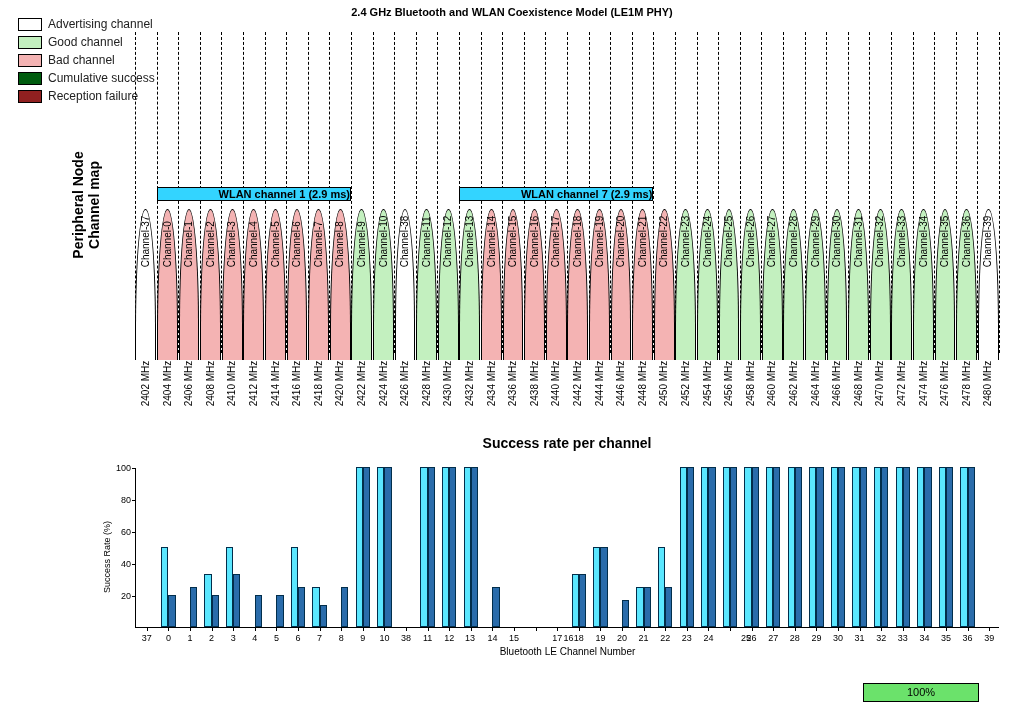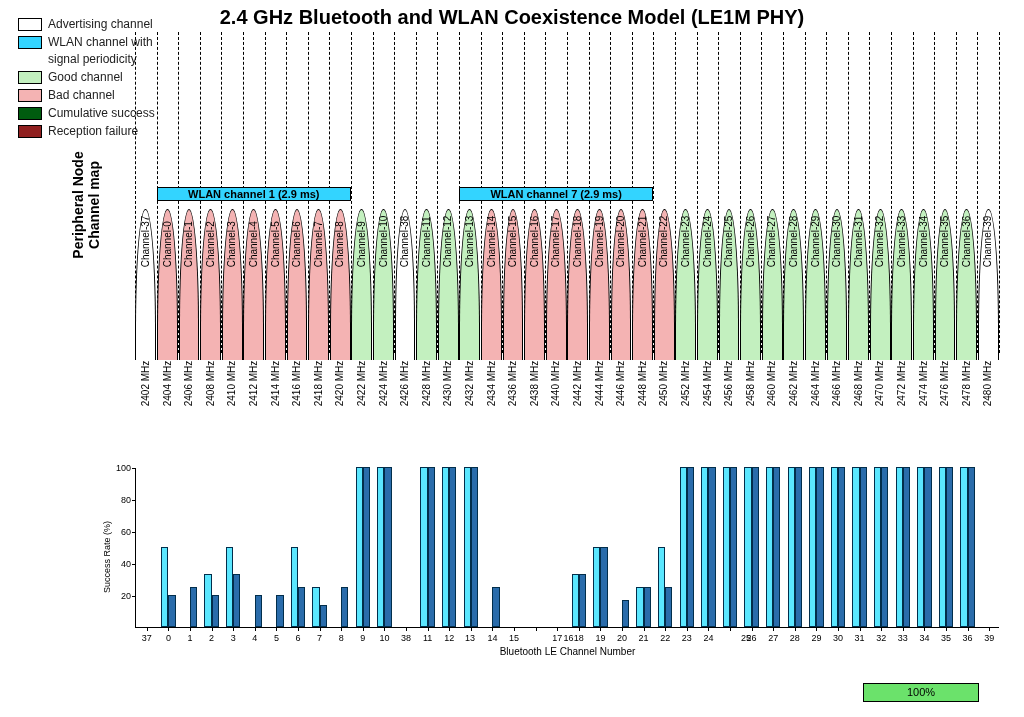--- a/index.html
+++ b/index.html
@@ -17,21 +17,21 @@
     width: 1024px;
     height: 717px;
   }
   .title {
     position: absolute;
     top: 6px;
     left: 0;
     right: 0;
     text-align: center;
     font-weight: bold;
-    font-size: 20px;
+    font-size: 11px;
   }
   
   .legend {
     position: absolute;
     top: 16px;
     left: 18px;
     font-size: 12px;
     line-height: 17px;
     color: #222;
   }
@@ -135,21 +135,21 @@
   
   .wlan-bar {
     position: absolute;
     top: 155px;
     height: 14px;
     background: #33d4ff;
     border: 1px solid #000;
     box-sizing: border-box;
     font-size: 11px;
     font-weight: bold;
-    text-align: center;
+    text-align: right;
     line-height: 12px;
     color: #000;
   }
   
   .cm-ylabel {
     position: absolute;
     top: 280px;
     left: 70px;
     transform: rotate(-90deg);
     transform-origin: left top;
@@ -292,25 +292,20 @@
 <body>
 
 <div class="root">
 
   <div class="title">2.4 GHz Bluetooth and WLAN Coexistence Model (LE1M PHY)</div>
 
   <div class="legend">
     <div class="legend-row">
       <div class="legend-swatch adv-swatch"></div>
       <div class="legend-text">Advertising channel</div>
-    </div>
-    <div class="legend-row">
-      <div class="legend-swatch wlan-swatch"></div>
-      <div class="legend-text">WLAN channel with
-signal periodicity</div>
     </div>
     <div class="legend-row">
       <div class="legend-swatch good-swatch"></div>
       <div class="legend-text">Good channel</div>
     </div>
     <div class="legend-row">
       <div class="legend-swatch bad-swatch"></div>
       <div class="legend-text">Bad channel</div>
     </div>
     <div class="legend-row">
@@ -573,20 +568,21 @@
             <div class="ch-label">Channel-39</div>
             <div class="freq-label">2480 MHz</div>
           </div>
         </div>
         <div class="wlan-bar" style="left: 21.6px; width: 194.4px;">WLAN channel 1 (2.9 ms)</div>
         <div class="wlan-bar" style="left: 324px; width: 194.4px;">WLAN channel 7 (2.9 ms)</div>
       </div>
   </div>
 
   <div class="bar-wrap">
+    <div class="bar-title">Success rate per channel</div>
     <div class="plot-area" id="plot-area">
       <div class="plot-ylabel">Success Rate (%)</div>
       <div class="x-axis-label">Bluetooth LE Channel Number</div>
     <div class="tick" style="top: 128px;"></div>
         <div class="tick-label" style="top: 128px;">20</div>
         <div class="tick" style="top: 96px;"></div>
         <div class="tick-label" style="top: 96px;">40</div>
         <div class="tick" style="top: 64px;"></div>
         <div class="tick-label" style="top: 64px;">60</div>
         <div class="tick" style="top: 32px;"></div>

